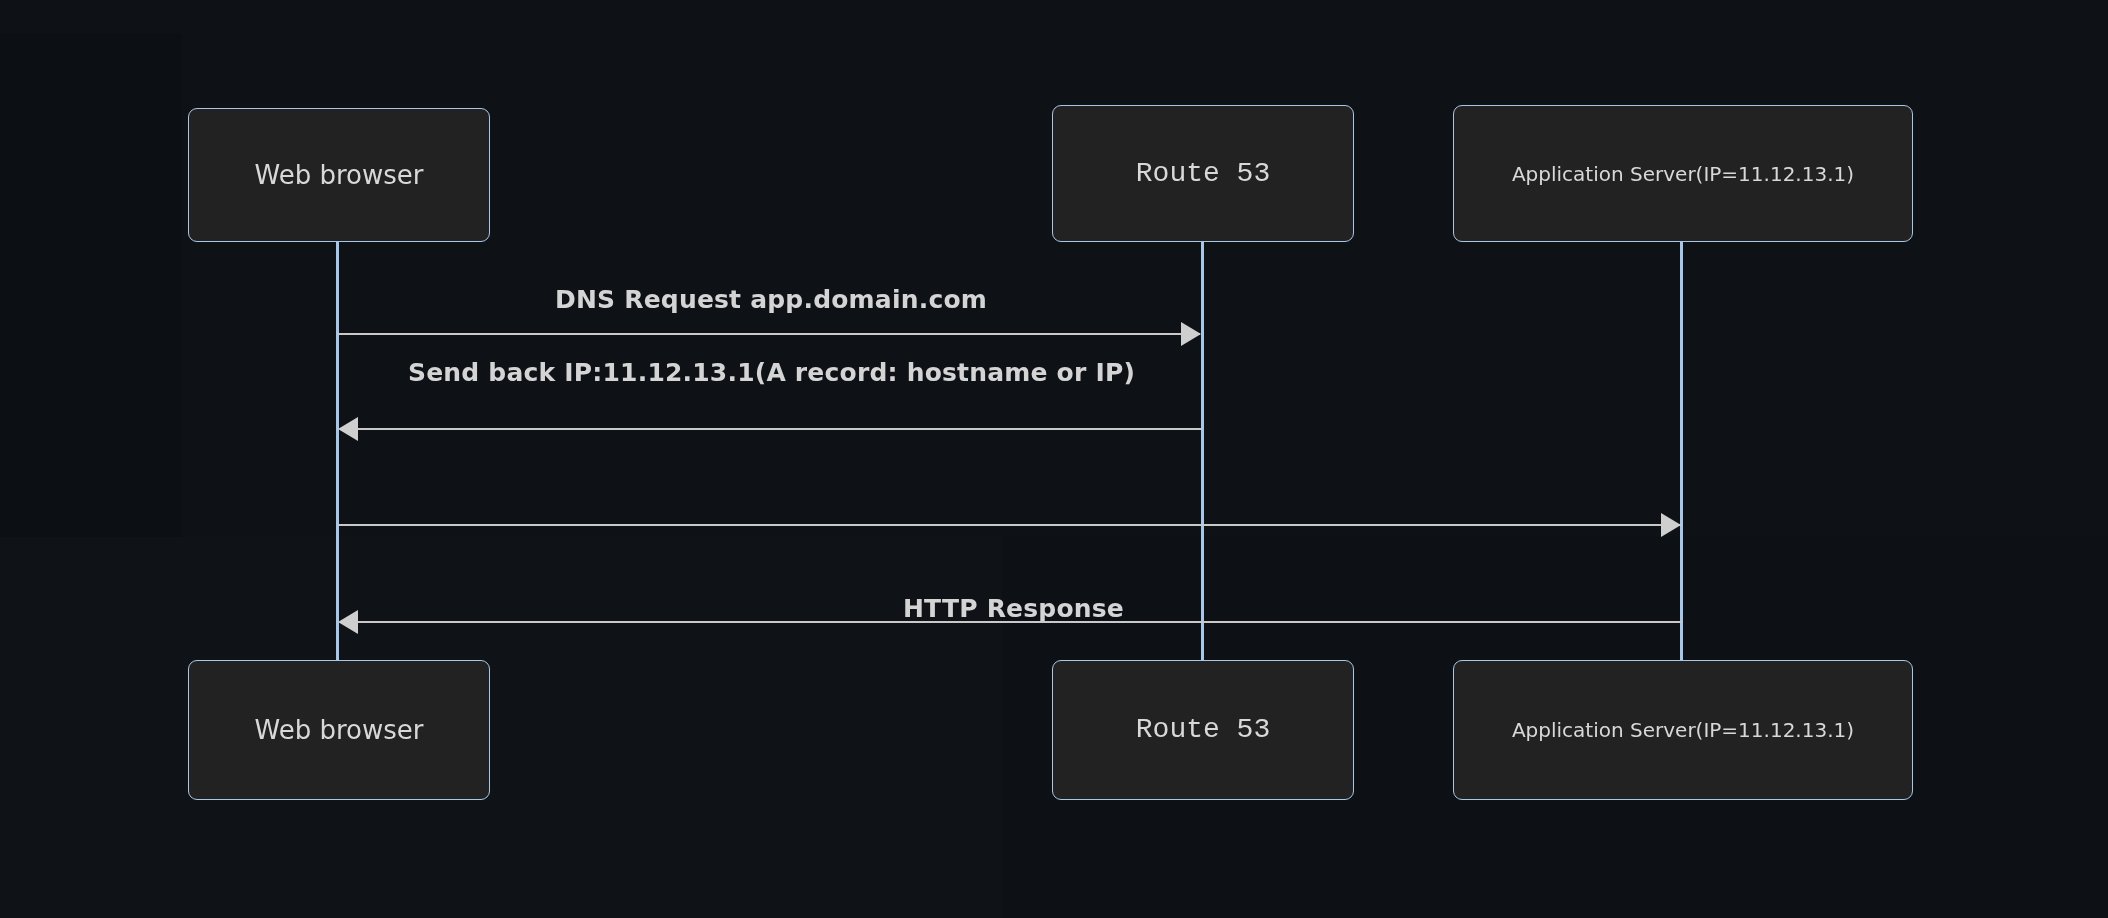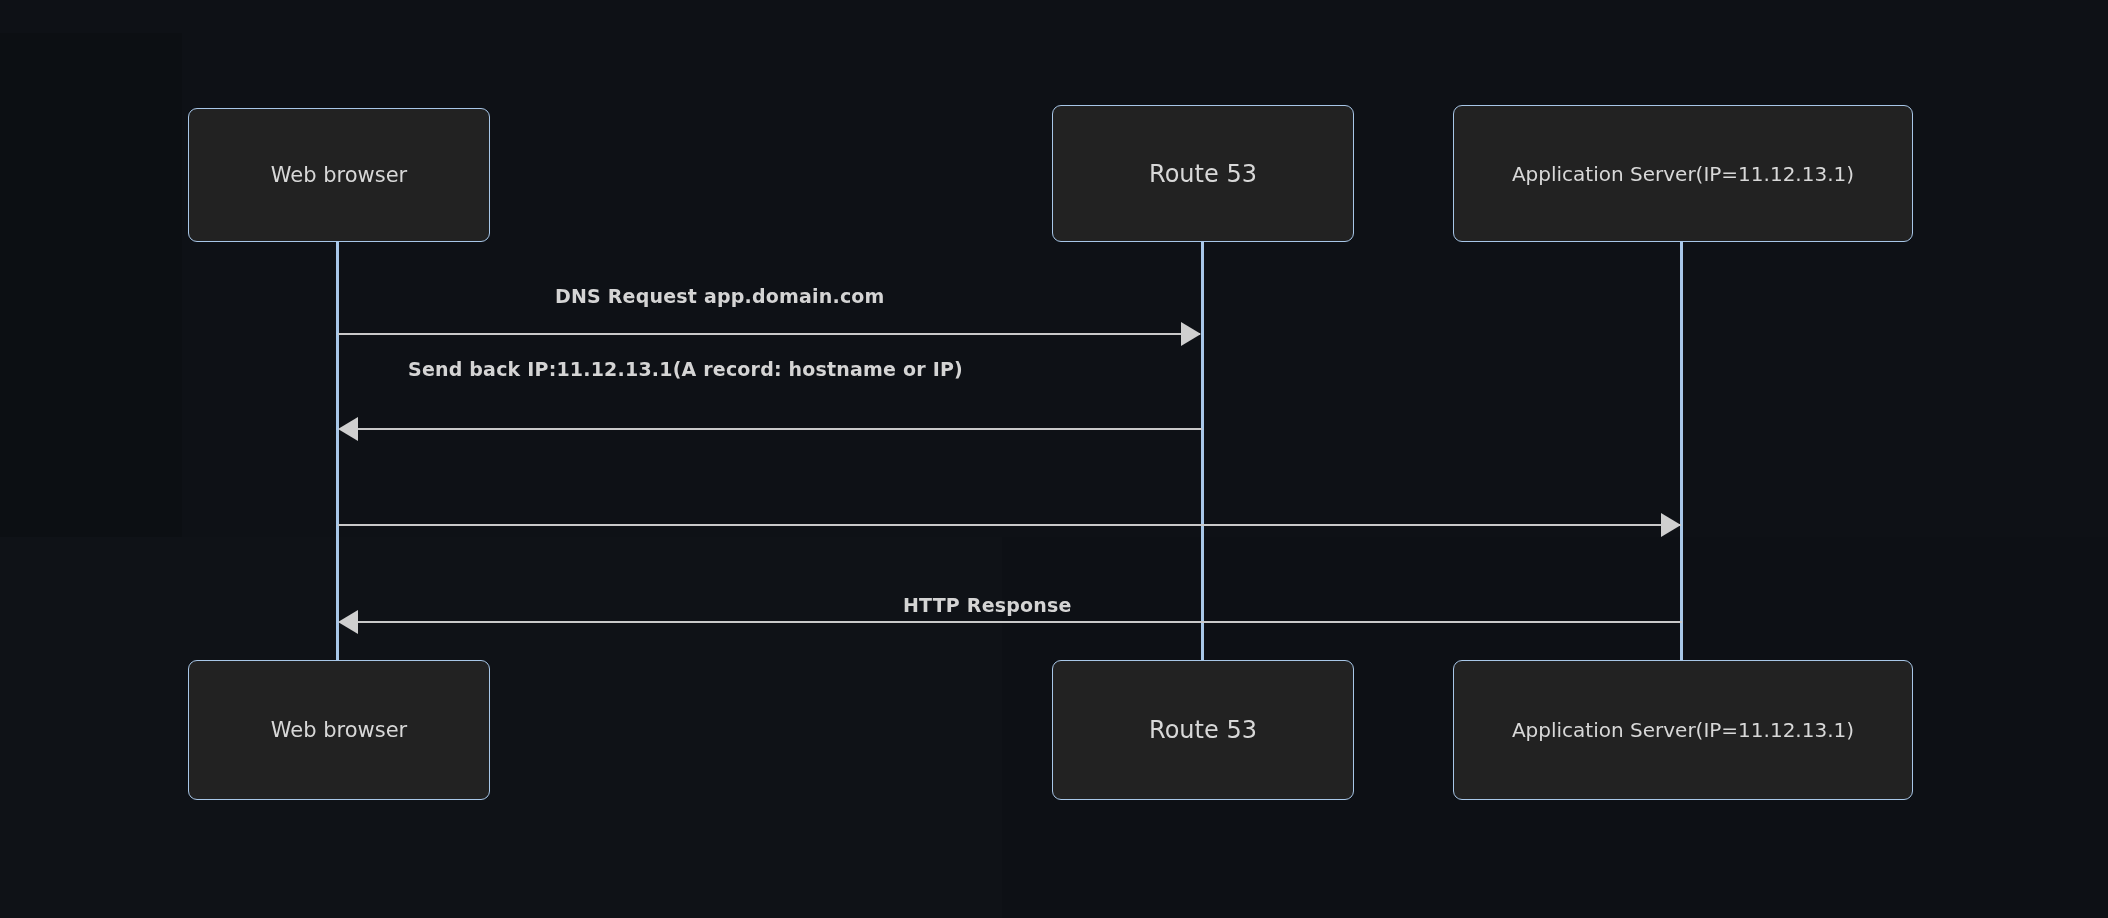--- a/index.html
+++ b/index.html
@@ -54,22 +54,22 @@
     align-items: center;
     justify-content: center;
     color: #d8d8d8;
     white-space: nowrap;
   }
   .participant .plabel {
     display: block;
     line-height: 1;
   }
 
-  .p-browser { font-size: 21px; }
-  .p-route   { font-size: 24px; }
+  .p-browser { font-size: 26px; }
+  .p-route   { font-size: 28px; font-family: Liberation Mono, monospace; }
   .p-server  { font-size: 20px; }
 
   
   .lifeline {
     position: absolute;
     width: 3px;
     background: #a8c7e8;
   }
 
   
@@ -88,21 +88,21 @@
   .arrowhead.right {
     border-left: 20px solid #cfcfcf;
   }
   .arrowhead.left {
     border-right: 20px solid #cfcfcf;
   }
 
   .msg-label {
     position: absolute;
     color: #d4d4d4;
-    font-size: 19px;
+    font-size: 25px;
     font-weight: bold;
     white-space: nowrap;
     line-height: 1;
     letter-spacing: 0.2px;
   }
 </style>
 </head>
 <body>
 
 <div id="canvas">

